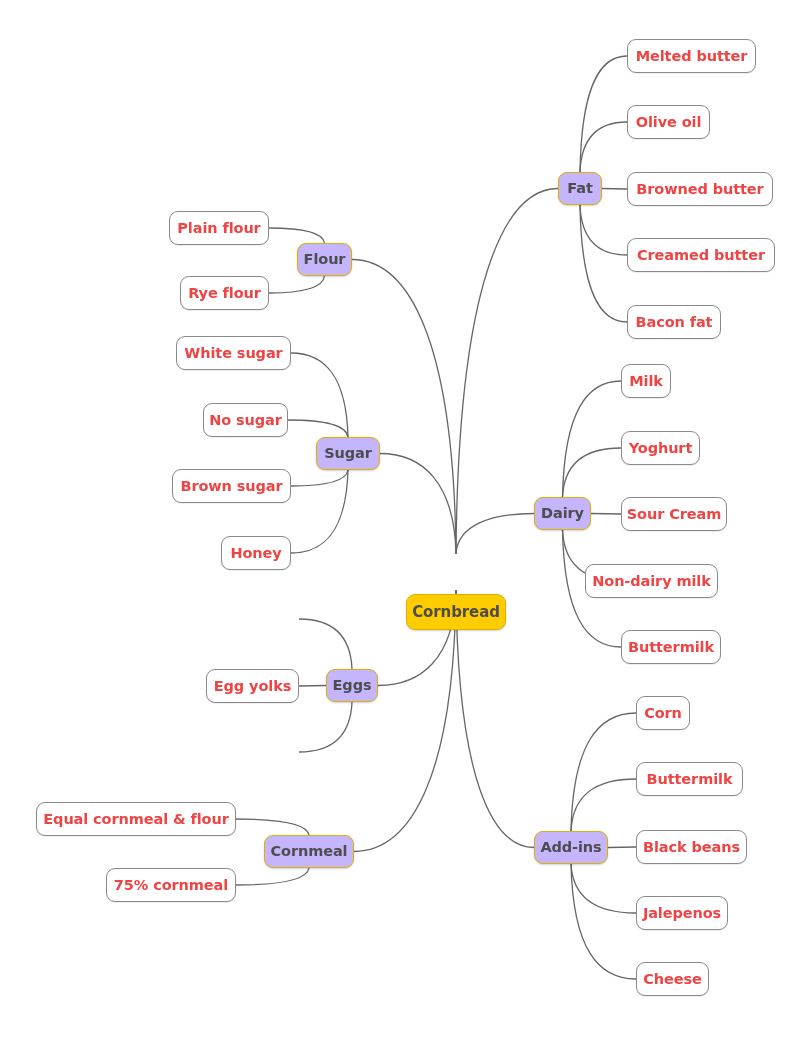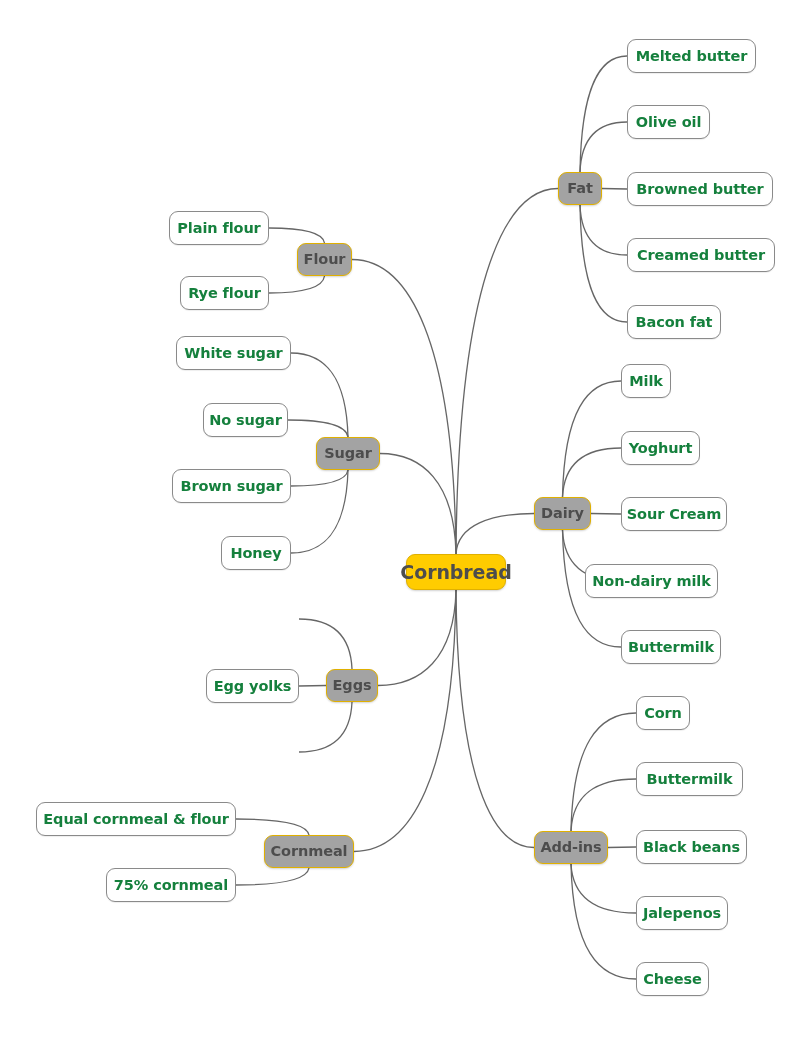--- a/index.html
+++ b/index.html
@@ -33,40 +33,41 @@
     justify-content: center;
     border-radius: 9px;
     font-weight: bold;
     white-space: nowrap;
     letter-spacing: -0.1px;
     line-height: 1;
   }
   .node-leaf {
     background: #ffffff;
     border: 1.3px solid #8a8a8a;
-    color: #15803d;
+    color: #ef4444;
     font-size: 14.5px;
     height: 34px;
     box-shadow: 0 1px 1px rgba(0,0,0,0.07);
   }
   .node-branch {
-    background: #a3a3a3;
+    background: #c4b5fd;
     border: 1.3px solid #e0b000;
     color: #4d4d4d;
     font-size: 14.5px;
     height: 33px;
     box-shadow: 0 1px 2px rgba(0,0,0,0.18);
   }
   .node-root {
     background: #ffcc00;
     border: 1.3px solid #e0b000;
     color: #4d4d4d;
-    font-size: 19px;
+    font-size: 15px;
     height: 36px;
     box-shadow: 0 1px 2px rgba(0,0,0,0.18);
+    margin-top: 40px;
   }
 </style>
 </head>
 <body>
 
 <div id="mindmap-canvas">
   <svg id="edge-layer" viewBox="0 0 809 1038" xmlns="http://www.w3.org/2000/svg">
       <path d="M456,554 C458.04,290.84000000000003 501.9,188.5 558,188.5" fill="none" stroke="#666666" stroke-width="1.3"></path>
       <path d="M580,172 C581.41,86.16 599.74,56 627,56" fill="none" stroke="#666666" stroke-width="1.3"></path>
       <path d="M580,172 C581.41,135 599.74,122 627,122" fill="none" stroke="#666666" stroke-width="1.3"></path>

